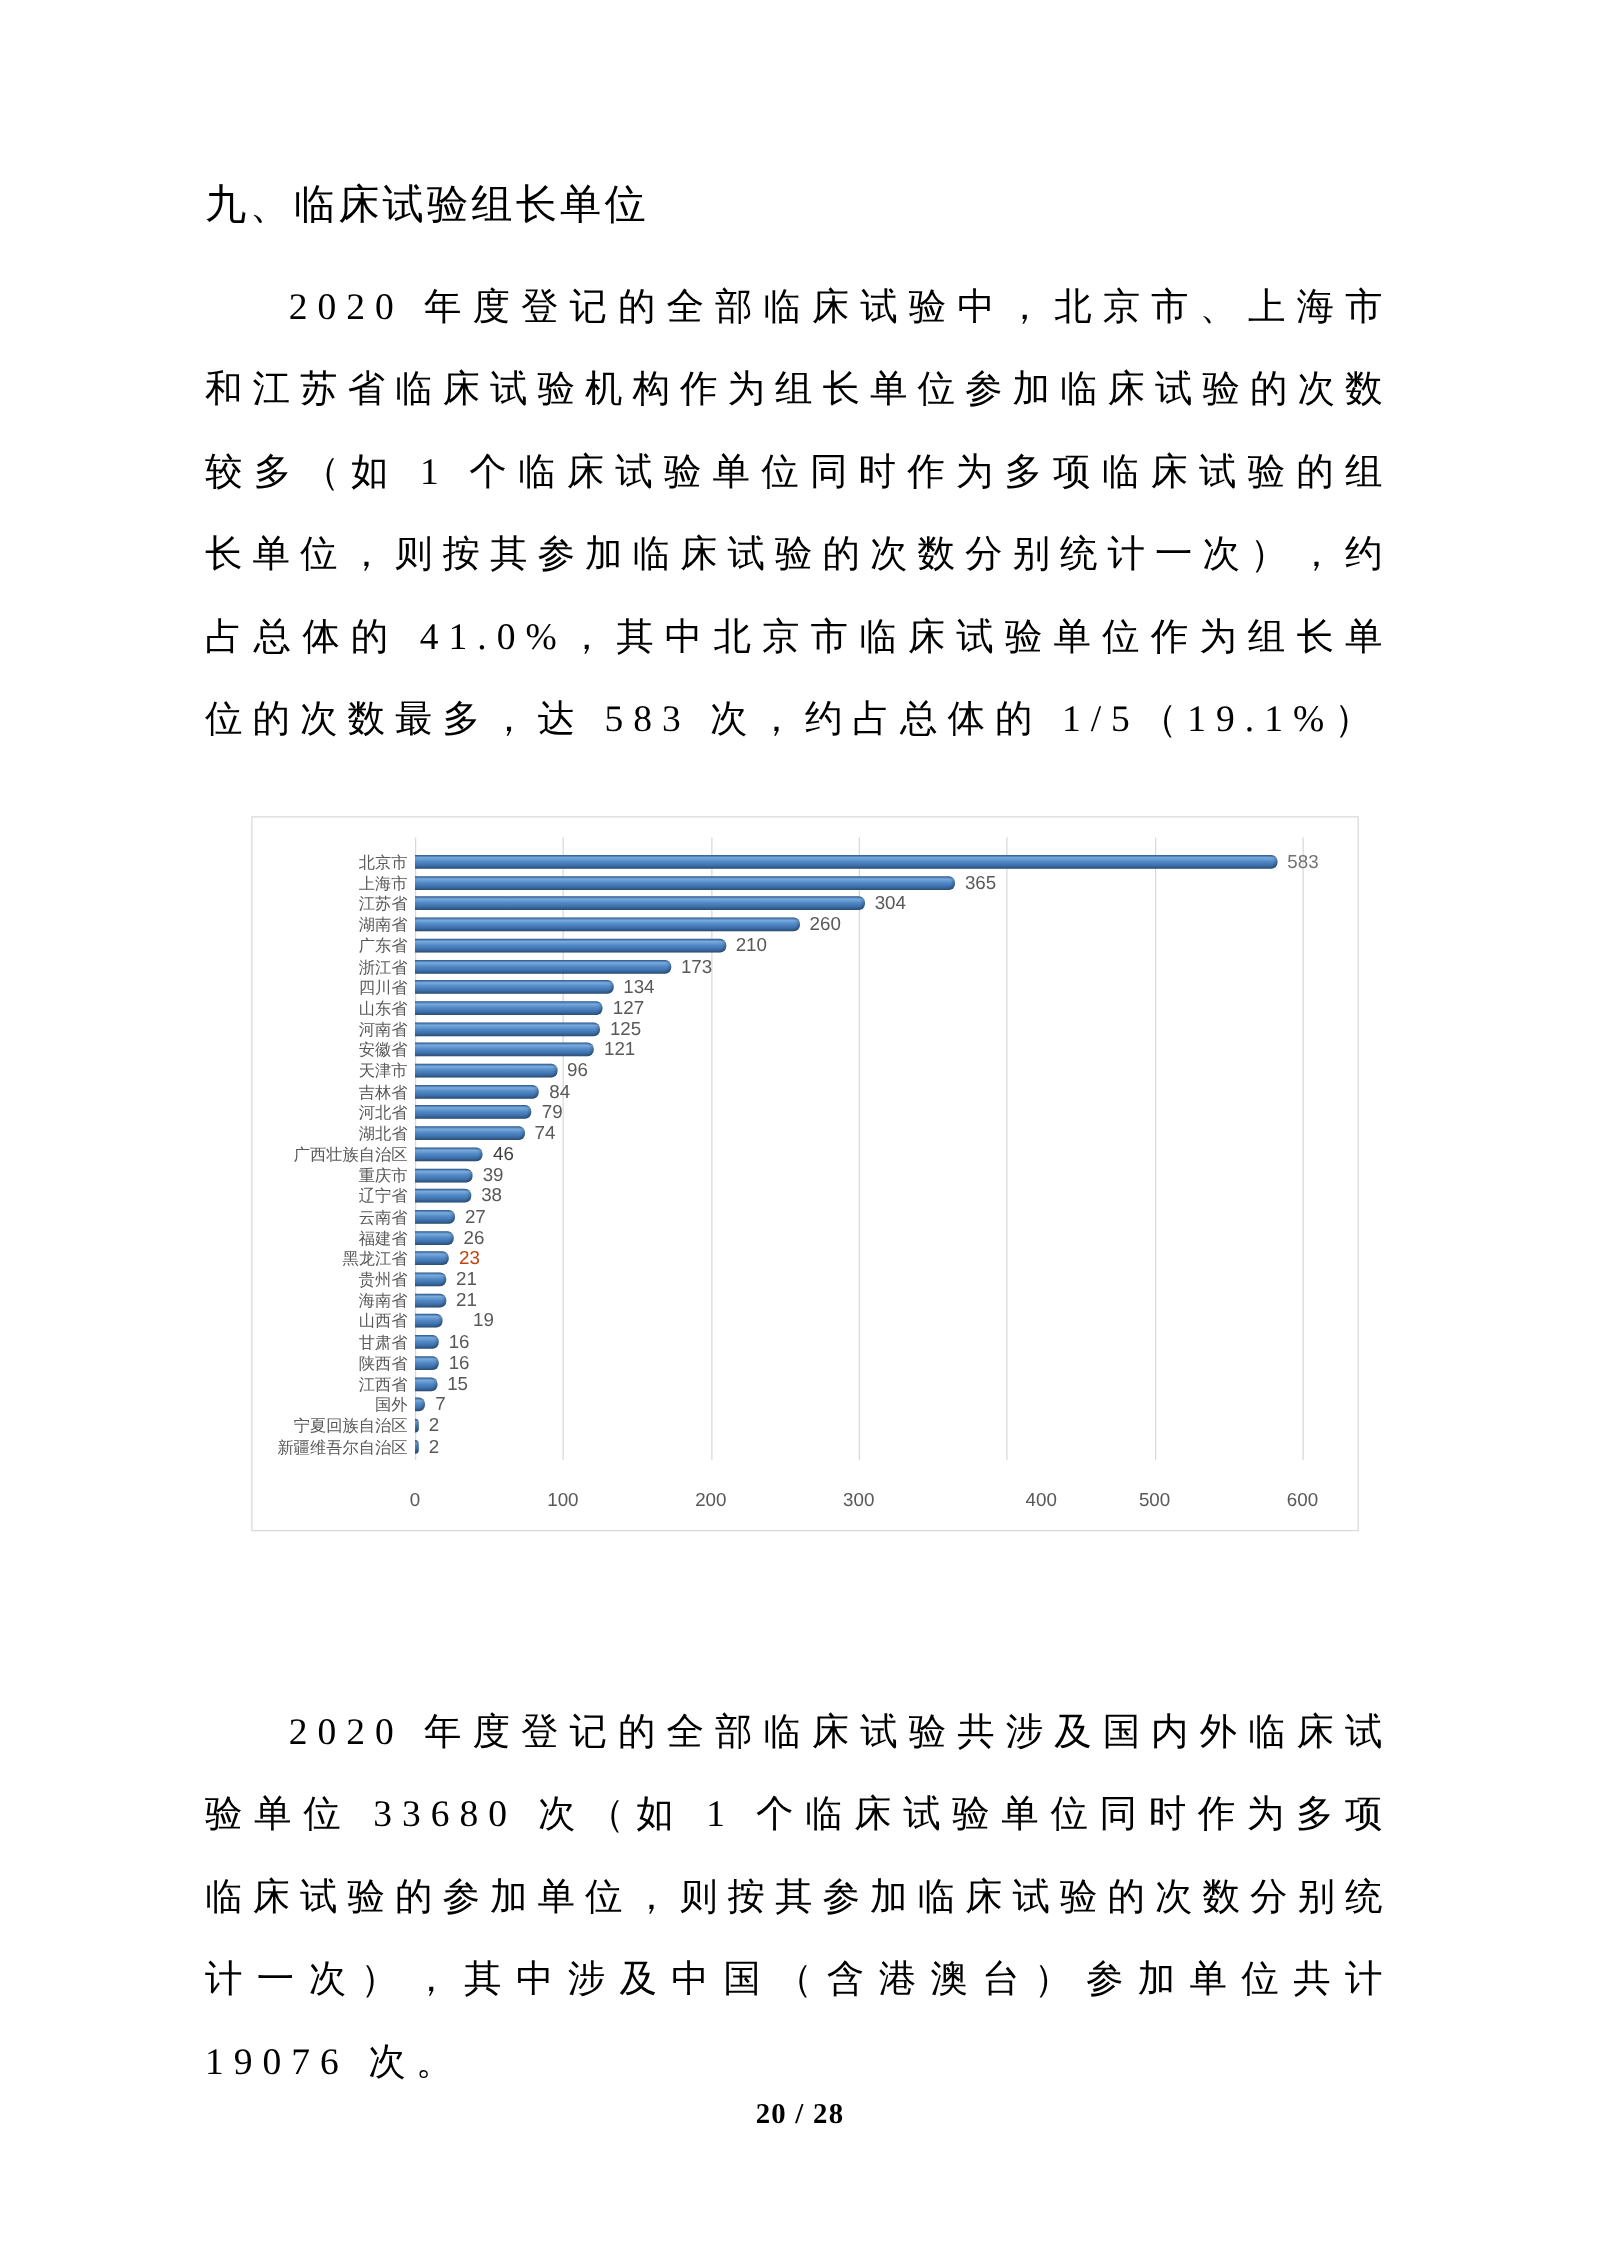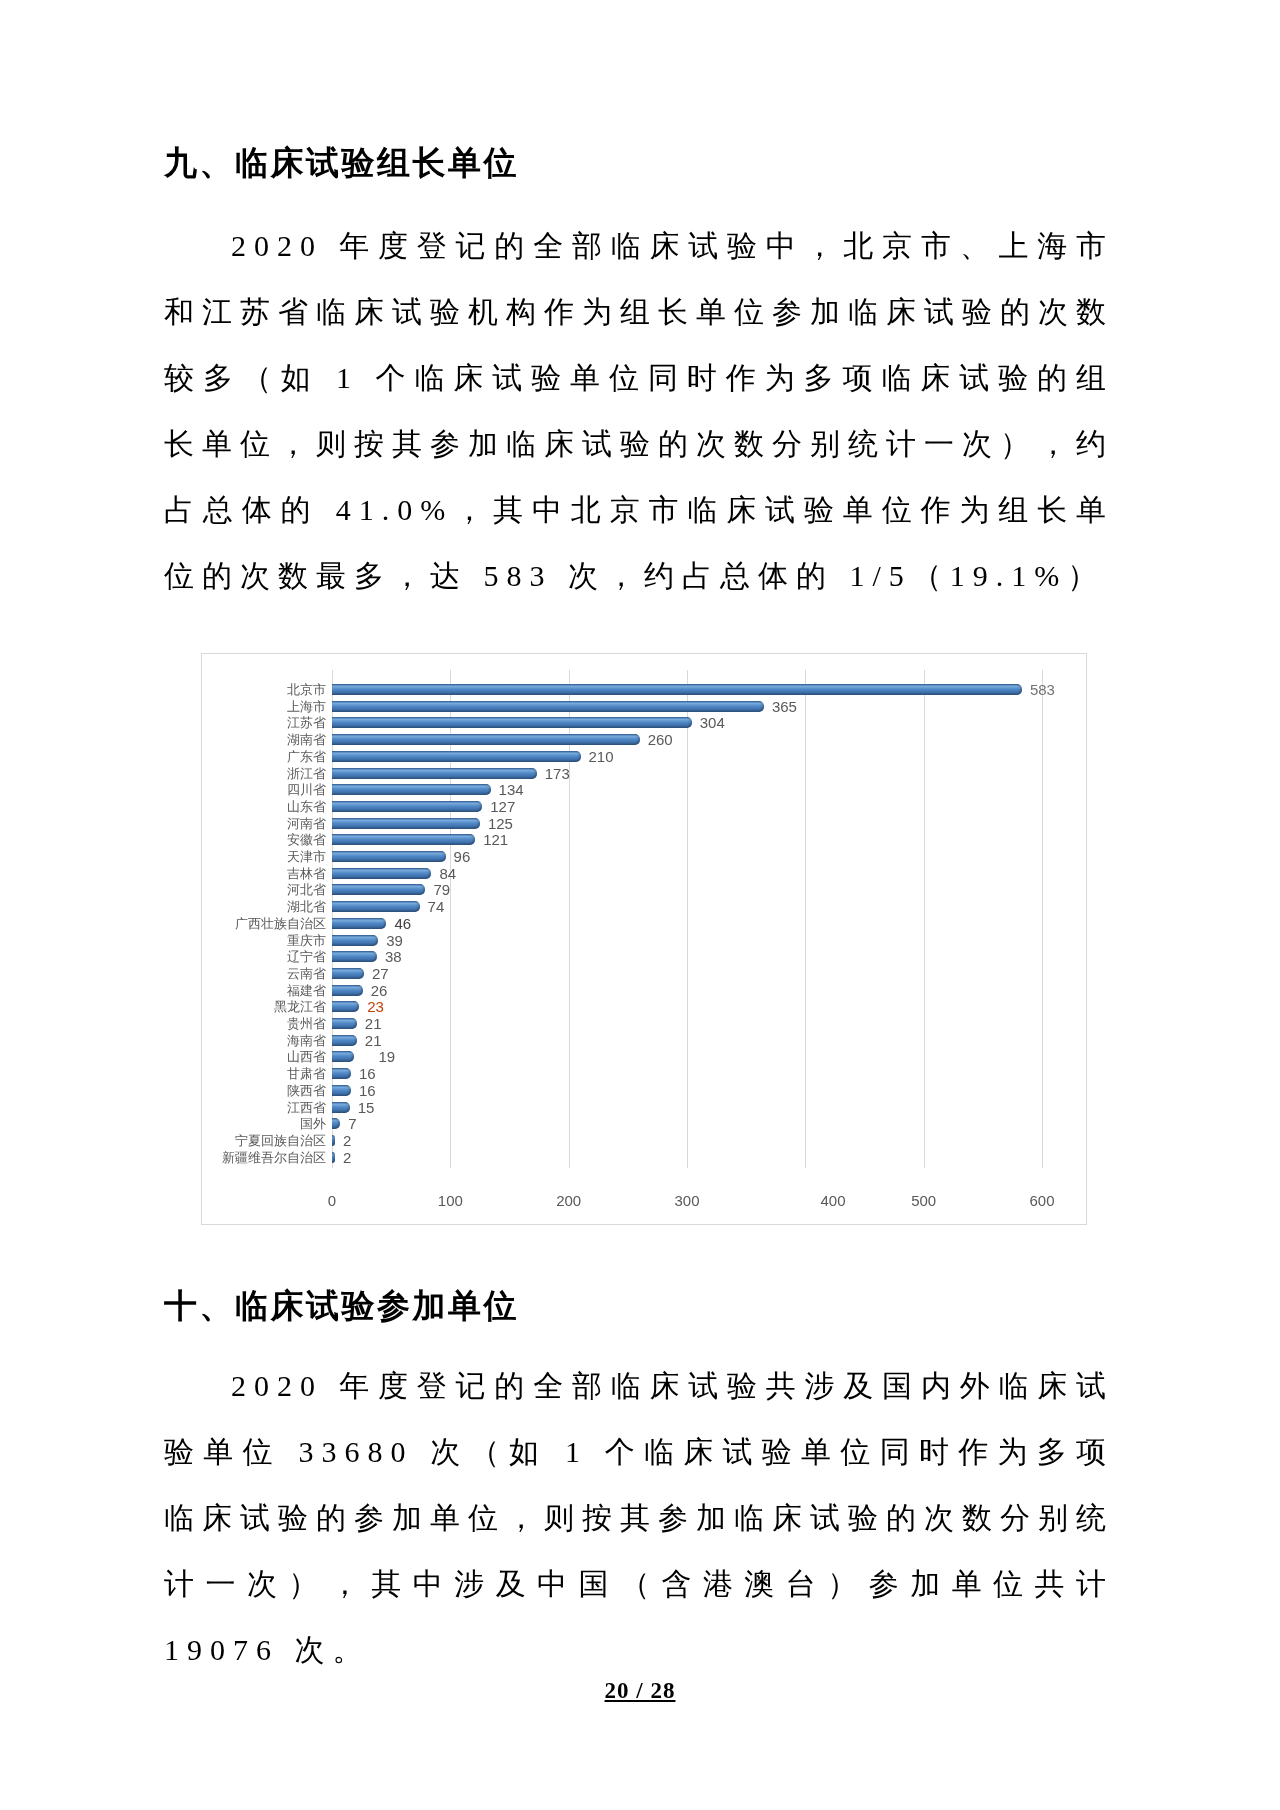--- a/index.html
+++ b/index.html
@@ -2,21 +2,21 @@
 <html><head>
 <meta charset="utf-8">
 <style>
   html,body{margin:0;padding:0;background:#ffffff;}
   .page{
     position:relative;width:1280px;height:1810px;background:#ffffff;
     font-family:"Liberation Serif", serif;color:#000;overflow:hidden;
   }
   .sec-heading{
     position:absolute;left:164px;margin:0;
-    font-family:"Liberation Sans", sans-serif;font-weight:bold;
+    font-family:"Liberation Sans", sans-serif;font-weight:normal;
     font-size:33px;letter-spacing:2.5px;color:#000;white-space:nowrap;
   }
   #heading9{top:141px;}
   #heading10{top:1284px;}
   .body-text{
     position:absolute;left:164px;width:950px;margin:0;
     font-size:30px;line-height:66px;letter-spacing:8px;
     text-align:justify;text-indent:67px;color:#000;
   }
   #para9{top:213px;}
@@ -38,21 +38,21 @@
   .bar-value{
     position:absolute;font-size:15px;color:#595959;white-space:nowrap;line-height:16px;
   }
   .x-tick{
     position:absolute;top:538px;font-size:15px;color:#595959;
     transform:translateX(-50%);white-space:nowrap;
   }
   .page-number{
     position:absolute;top:1678px;left:0;width:100%;text-align:center;
     font-size:23px;font-weight:bold;letter-spacing:1px;
-    font-family:"Liberation Serif", serif;color:#000;text-decoration:underline;
+    font-family:"Liberation Serif", serif;color:#000;
   }
 </style>
 </head>
 <body>
 
 <div class="page">
 
   <h1 id="heading9" class="sec-heading">九、临床试验组长单位</h1>
 
   <p id="para9" class="body-text">2020 年度登记的全部临床试验中，北京市、上海市和江苏省临床试验机构作为组长单位参加临床试验的次数较多（如 1 个临床试验单位同时作为多项临床试验的组长单位，则按其参加临床试验的次数分别统计一次），约占总体的 41.0%，其中北京市临床试验单位作为组长单位的次数最多，达 583 次，约占总体的 1/5（19.1%）</p>
@@ -154,19 +154,18 @@
       <div class="bar" style="left: 130px; top: 464.2px; width: 8.28333px; background: linear-gradient(rgb(47, 94, 151) 0%, rgb(121, 171, 221) 20%, rgb(78, 134, 196) 50%, rgb(60, 108, 166) 85%, rgb(53, 96, 143) 100%);"></div>
       <div class="bar-value" style="left: 146.283px; top: 462.2px; color: rgb(89, 89, 89);">7</div>
       <div class="cat-label" style="left: 6px; width: 118px; top: 478.9px;">宁夏回族自治区</div>
       <div class="bar" style="left: 130px; top: 480.9px; width: 3px; background: linear-gradient(rgb(47, 94, 151) 0%, rgb(121, 171, 221) 20%, rgb(78, 134, 196) 50%, rgb(60, 108, 166) 85%, rgb(53, 96, 143) 100%);"></div>
       <div class="bar-value" style="left: 141px; top: 478.9px; color: rgb(89, 89, 89);">2</div>
       <div class="cat-label" style="left: 6px; width: 118px; top: 495.6px;">新疆维吾尔自治区</div>
       <div class="bar" style="left: 130px; top: 497.6px; width: 3px; background: linear-gradient(rgb(47, 94, 151) 0%, rgb(121, 171, 221) 20%, rgb(78, 134, 196) 50%, rgb(60, 108, 166) 85%, rgb(53, 96, 143) 100%);"></div>
       <div class="bar-value" style="left: 141px; top: 495.6px; color: rgb(89, 89, 89);">2</div>
     </div>
 
-  <h1 id="heading10" class="sec-heading">十、临床试验参加单位</h1>
 
   <p id="para10" class="body-text">2020 年度登记的全部临床试验共涉及国内外临床试验单位 33680 次（如 1 个临床试验单位同时作为多项临床试验的参加单位，则按其参加临床试验的次数分别统计一次），其中涉及中国（含港澳台）参加单位共计 19076 次。</p>
 
   <div class="page-number">20 / 28</div>
 
 </div>
 
 </body></html>

